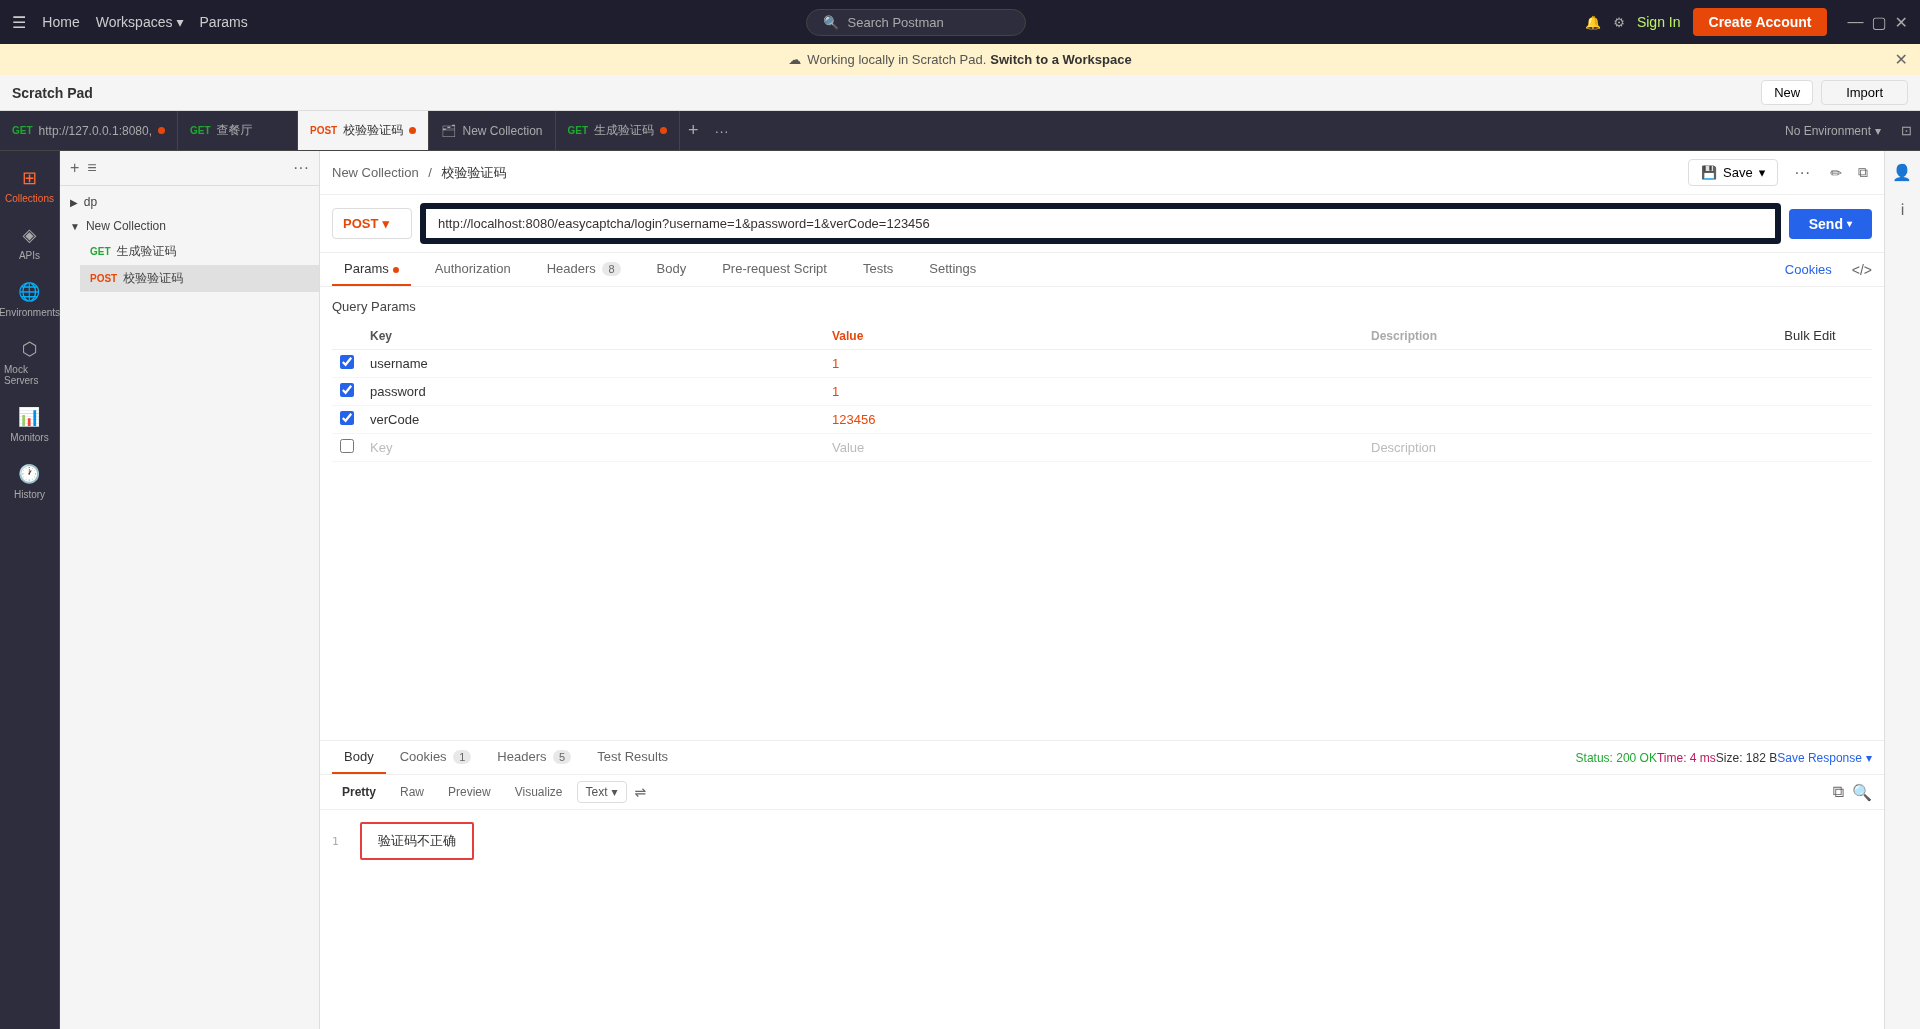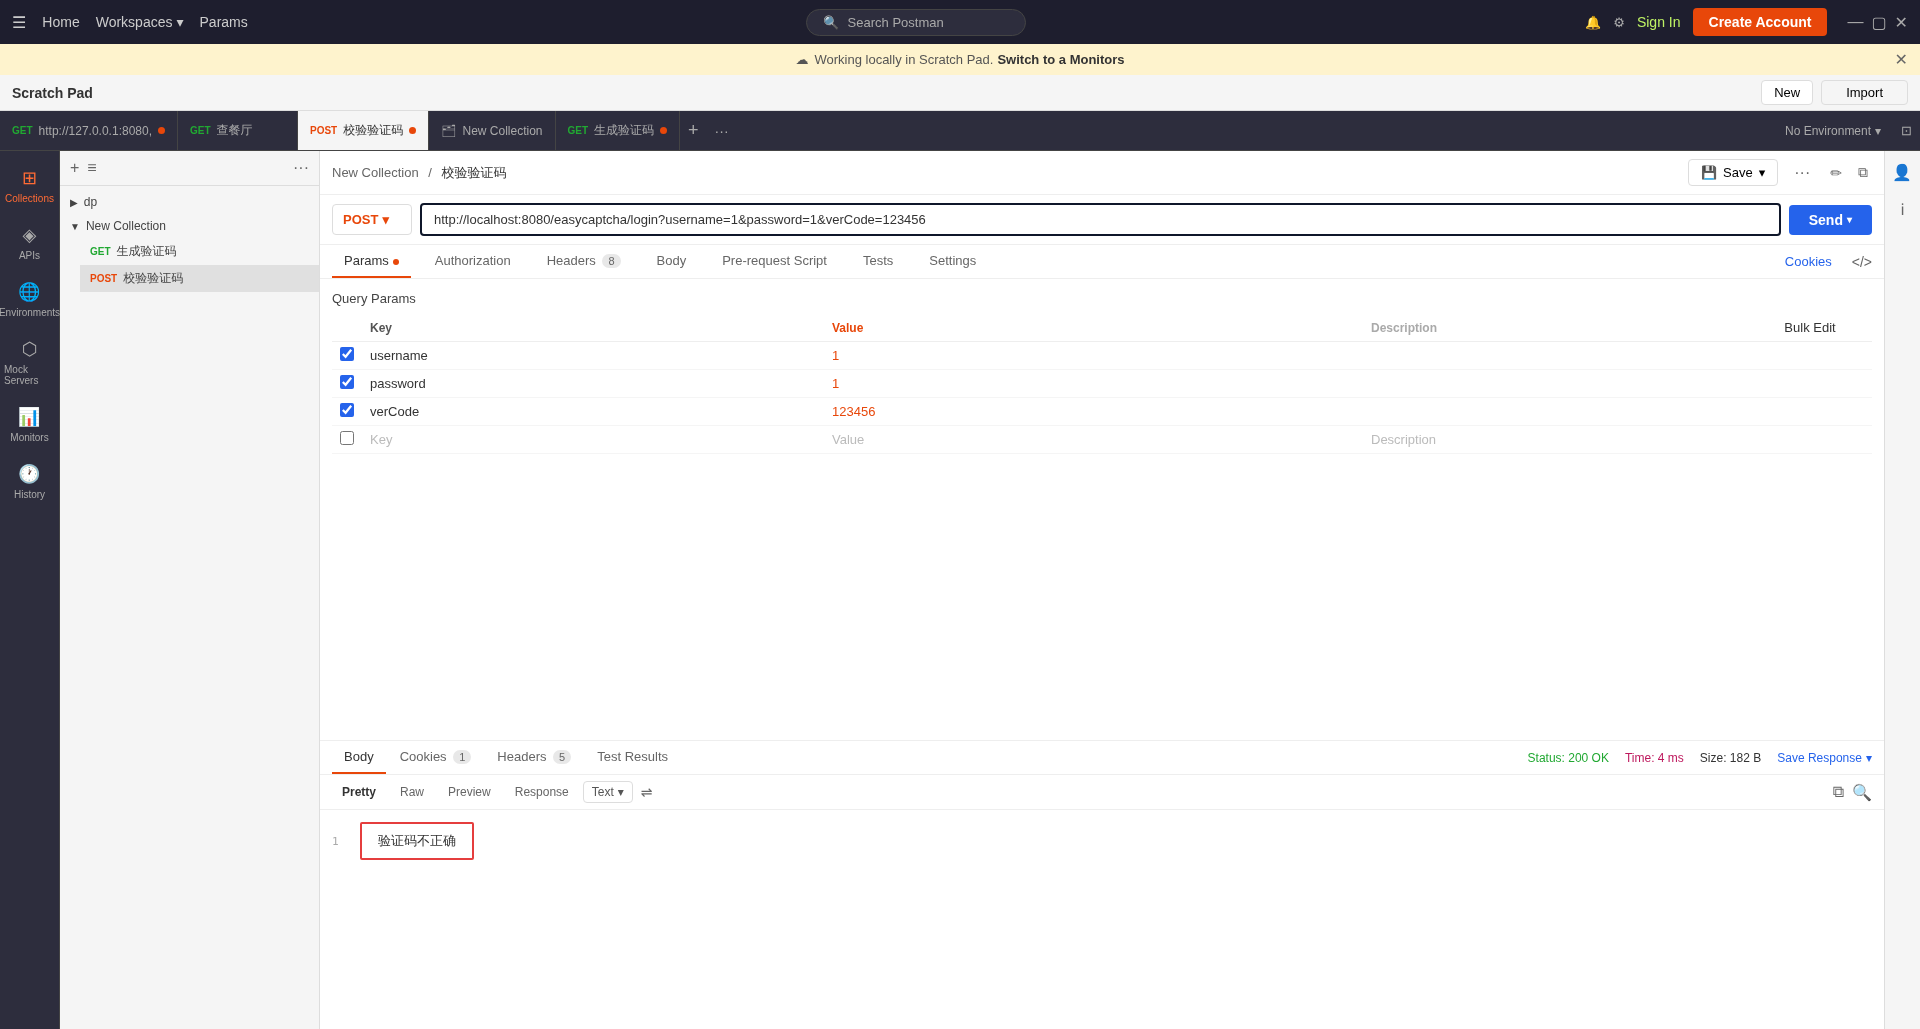--- a/index.html
+++ b/index.html
@@ -66,21 +66,21 @@
     .breadcrumb { font-size: 13px; color: #666; flex: 1; }
     .breadcrumb .separator { margin: 0 6px; }
     .breadcrumb .current { font-weight: 500; color: #333; }
     .btn-save { display: flex; align-items: center; gap: 6px; background: #fff; border: 1px solid #ddd; border-radius: 4px; padding: 5px 12px; cursor: pointer; font-size: 13px; }
     .btn-more { background: none; border: none; cursor: pointer; color: #666; font-size: 16px; padding: 4px 8px; }
     .btn-edit { background: none; border: none; cursor: pointer; color: #666; font-size: 14px; padding: 4px; }
 
     
     .url-bar { display: flex; align-items: center; padding: 8px 12px; gap: 8px; border-bottom: 1px solid #eee; }
     .method-select { display: flex; align-items: center; gap: 4px; padding: 7px 10px; border: 1px solid #ddd; border-radius: 4px; cursor: pointer; font-size: 13px; font-weight: 700; color: #e8470a; background: #fff; min-width: 80px; }
-    .url-input { flex: 1; border: 2px solid #0f172a; border-radius: 4px; padding: 7px 12px; font-size: 13px; color: #333; outline: none; }
+    .url-input { flex: 1; border: 6px solid #0f172a; border-radius: 4px; padding: 7px 12px; font-size: 13px; color: #333; outline: none; }
     .btn-send { background: #2563eb; color: #fff; border: none; border-radius: 4px; padding: 7px 20px; font-size: 14px; font-weight: 600; cursor: pointer; display: flex; align-items: center; gap: 4px; }
     .btn-send-arrow { font-size: 10px; }
 
     
     .request-tabs { display: flex; align-items: center; padding: 0 12px; border-bottom: 1px solid #eee; gap: 12px; }
     .req-tab { padding: 8px 12px; cursor: pointer; font-size: 13px; color: #666; border-bottom: 2px solid transparent; }
     .req-tab.active { color: #333; border-bottom: 2px solid #e8470a; font-weight: 500; }
     .req-tab .badge { background: #e8e8e8; border-radius: 10px; padding: 1px 6px; font-size: 11px; margin-left: 3px; }
     .req-tab .dot-orange { width: 6px; height: 6px; border-radius: 50%; background: #e8470a; display: inline-block; margin-left: 3px; }
     .cookies-link { margin-left: auto; color: #2563eb; cursor: pointer; font-size: 13px; }
@@ -101,21 +101,21 @@
     .key-text { color: #333; }
     .val-text { color: #e8470a; }
     .placeholder-text { color: #bbb; }
 
     
     .response-section { border-top: 1px solid #eee; display: flex; flex-direction: column; height: 300px; }
     .response-tabs-bar { display: flex; align-items: center; padding: 0 12px; border-bottom: 1px solid #eee; gap: 2px; }
     .resp-tab { padding: 8px 12px; cursor: pointer; font-size: 13px; color: #666; border-bottom: 2px solid transparent; }
     .resp-tab.active { color: #333; border-bottom: 2px solid #e8470a; font-weight: 500; }
     .resp-tab .badge { background: #e8e8e8; border-radius: 10px; padding: 1px 6px; font-size: 11px; margin-left: 3px; }
-    .resp-status { margin-left: auto; display: flex; align-items: center; gap: 16px; font-size: 12px; color: #21a832; font-weight: 500; }
+    .resp-status { margin-left: auto; display: flex; align-items: center; font-size: 12px; color: #21a832; font-weight: 500; }
     .resp-status .save-response { color: #2563eb; cursor: pointer; display: flex; align-items: center; gap: 4px; }
     .response-format-bar { display: flex; align-items: center; padding: 6px 12px; border-bottom: 1px solid #eee; gap: 4px; }
     .fmt-tab { padding: 4px 10px; cursor: pointer; font-size: 12px; color: #666; border-radius: 3px; }
     .fmt-tab.active { color: #333; font-weight: 600; }
     .fmt-select { display: flex; align-items: center; gap: 4px; border: 1px solid #ddd; border-radius: 4px; padding: 3px 8px; font-size: 12px; cursor: pointer; color: #555; }
     .fmt-icon { color: #666; cursor: pointer; font-size: 14px; margin-left: 4px; }
     .response-copy { margin-left: auto; display: flex; gap: 8px; }
     .resp-action-btn { background: none; border: none; cursor: pointer; color: #666; font-size: 16px; }
     .response-body { padding: 12px; flex: 1; overflow: auto; font-family: monospace; font-size: 13px; }
     .response-line { display: flex; align-items: center; gap: 8px; }
@@ -152,21 +152,21 @@
       <button class="window-btn">—</button>
       <button class="window-btn">▢</button>
       <button class="window-btn">✕</button>
     </div>
   </div>
 </div>
 
 <div class="banner">
   <span>☁</span>
   <span style="margin-left: 6px;">Working locally in Scratch Pad.</span>
-  <span style="margin-left: 4px; font-weight: 700; color: #333; cursor: pointer;">Switch to a Monitors</span>
+  <span style="margin-left: 4px; font-weight: 700; color: #333; cursor: pointer;">Switch to a Workspace</span>
   <button class="close-btn">✕</button>
 </div>
 
 <div style="display: flex; align-items: center; background: #f5f5f5; padding: 6px 12px; border-bottom: 1px solid #ddd; height: 36px;">
   <span style="font-weight: 600; font-size: 14px; color: #333; flex: 1;">Scratch Pad</span>
   <button style="background: #fff; border: 1px solid #ddd; border-radius: 4px; padding: 4px 12px; font-size: 13px; cursor: pointer; margin-right: 8px;">New</button>
   <button style="background: transparent; border: 1px solid #ddd; border-radius: 4px; padding: 4px 24px; font-size: 13px; cursor: pointer;">Import</button>
 </div>
 
 <div class="tabs-bar">
@@ -369,21 +369,21 @@
           <span class="save-response">
             <span>Save Response</span>
             <span>▾</span>
           </span>
         </div>
       </div>
       <div class="response-format-bar">
         <div class="fmt-tab active">Pretty</div>
         <div class="fmt-tab">Raw</div>
         <div class="fmt-tab">Preview</div>
-        <div class="fmt-tab">Response</div>
+        <div class="fmt-tab">Visualize</div>
         <div class="fmt-select">
           <span>Text</span>
           <span>▾</span>
         </div>
         <span class="fmt-icon">⇌</span>
         <div class="response-copy">
           <button class="resp-action-btn">⧉</button>
           <button class="resp-action-btn">🔍</button>
         </div>
       </div>

